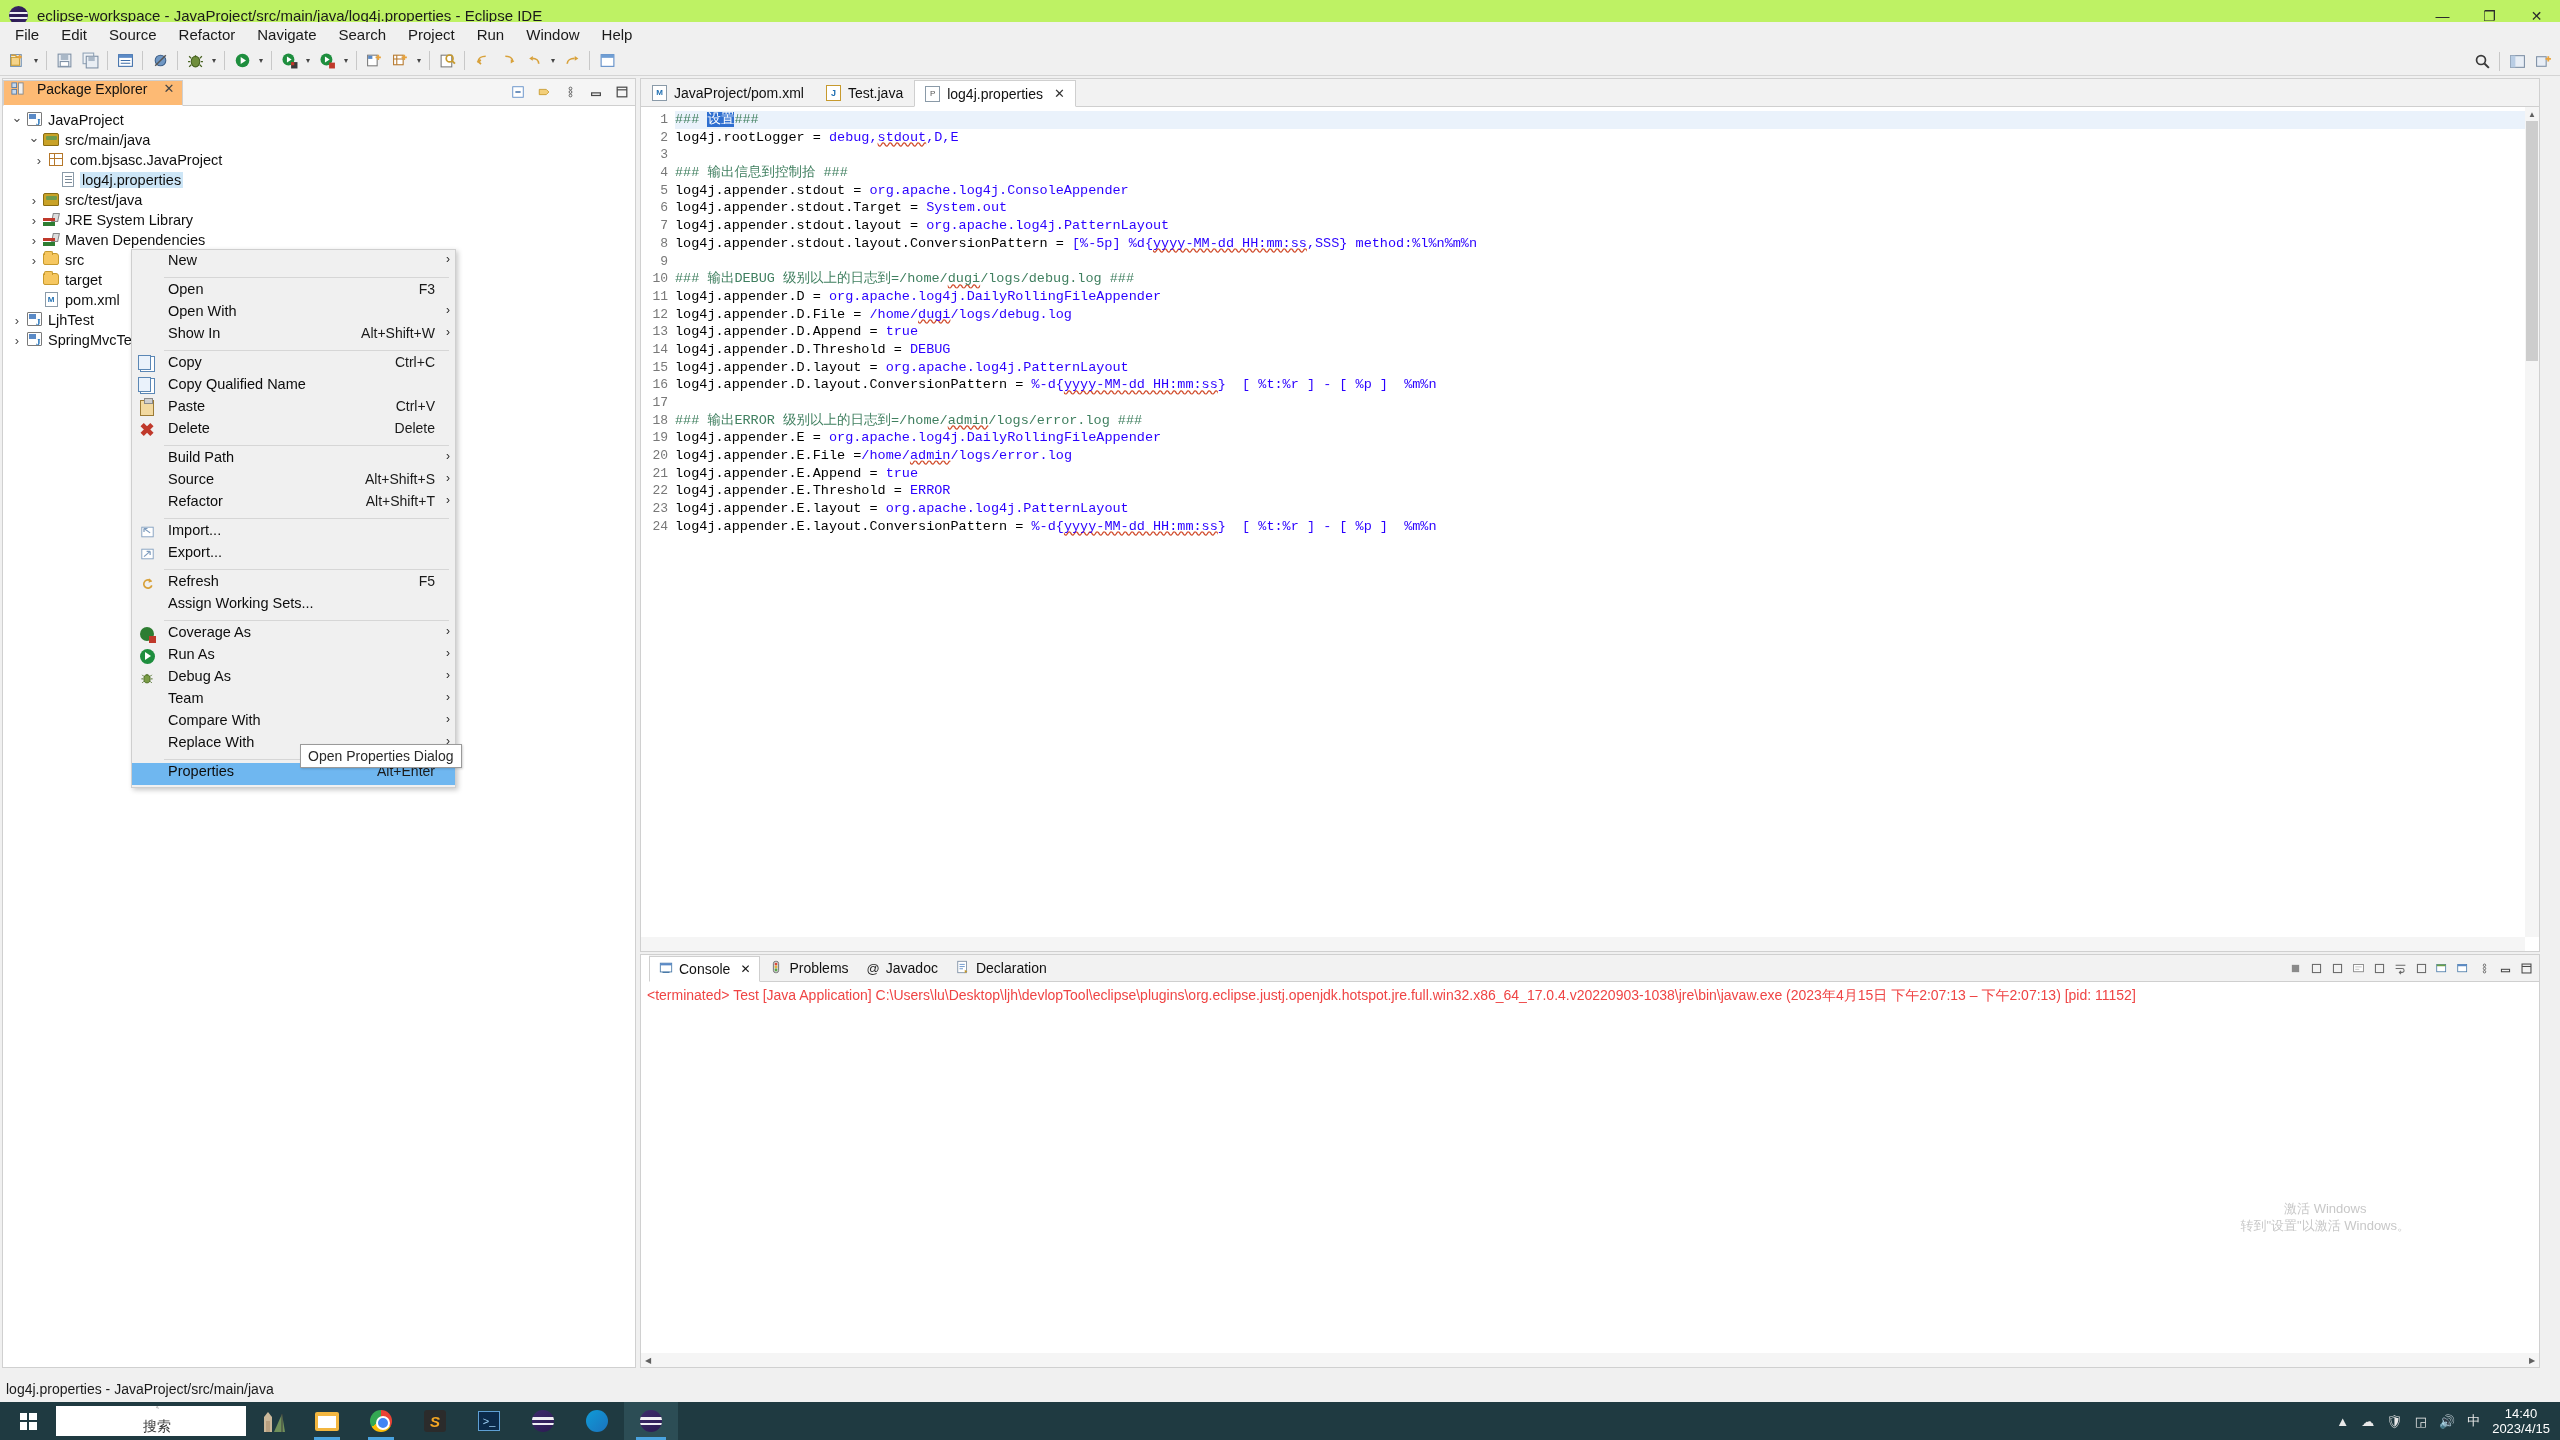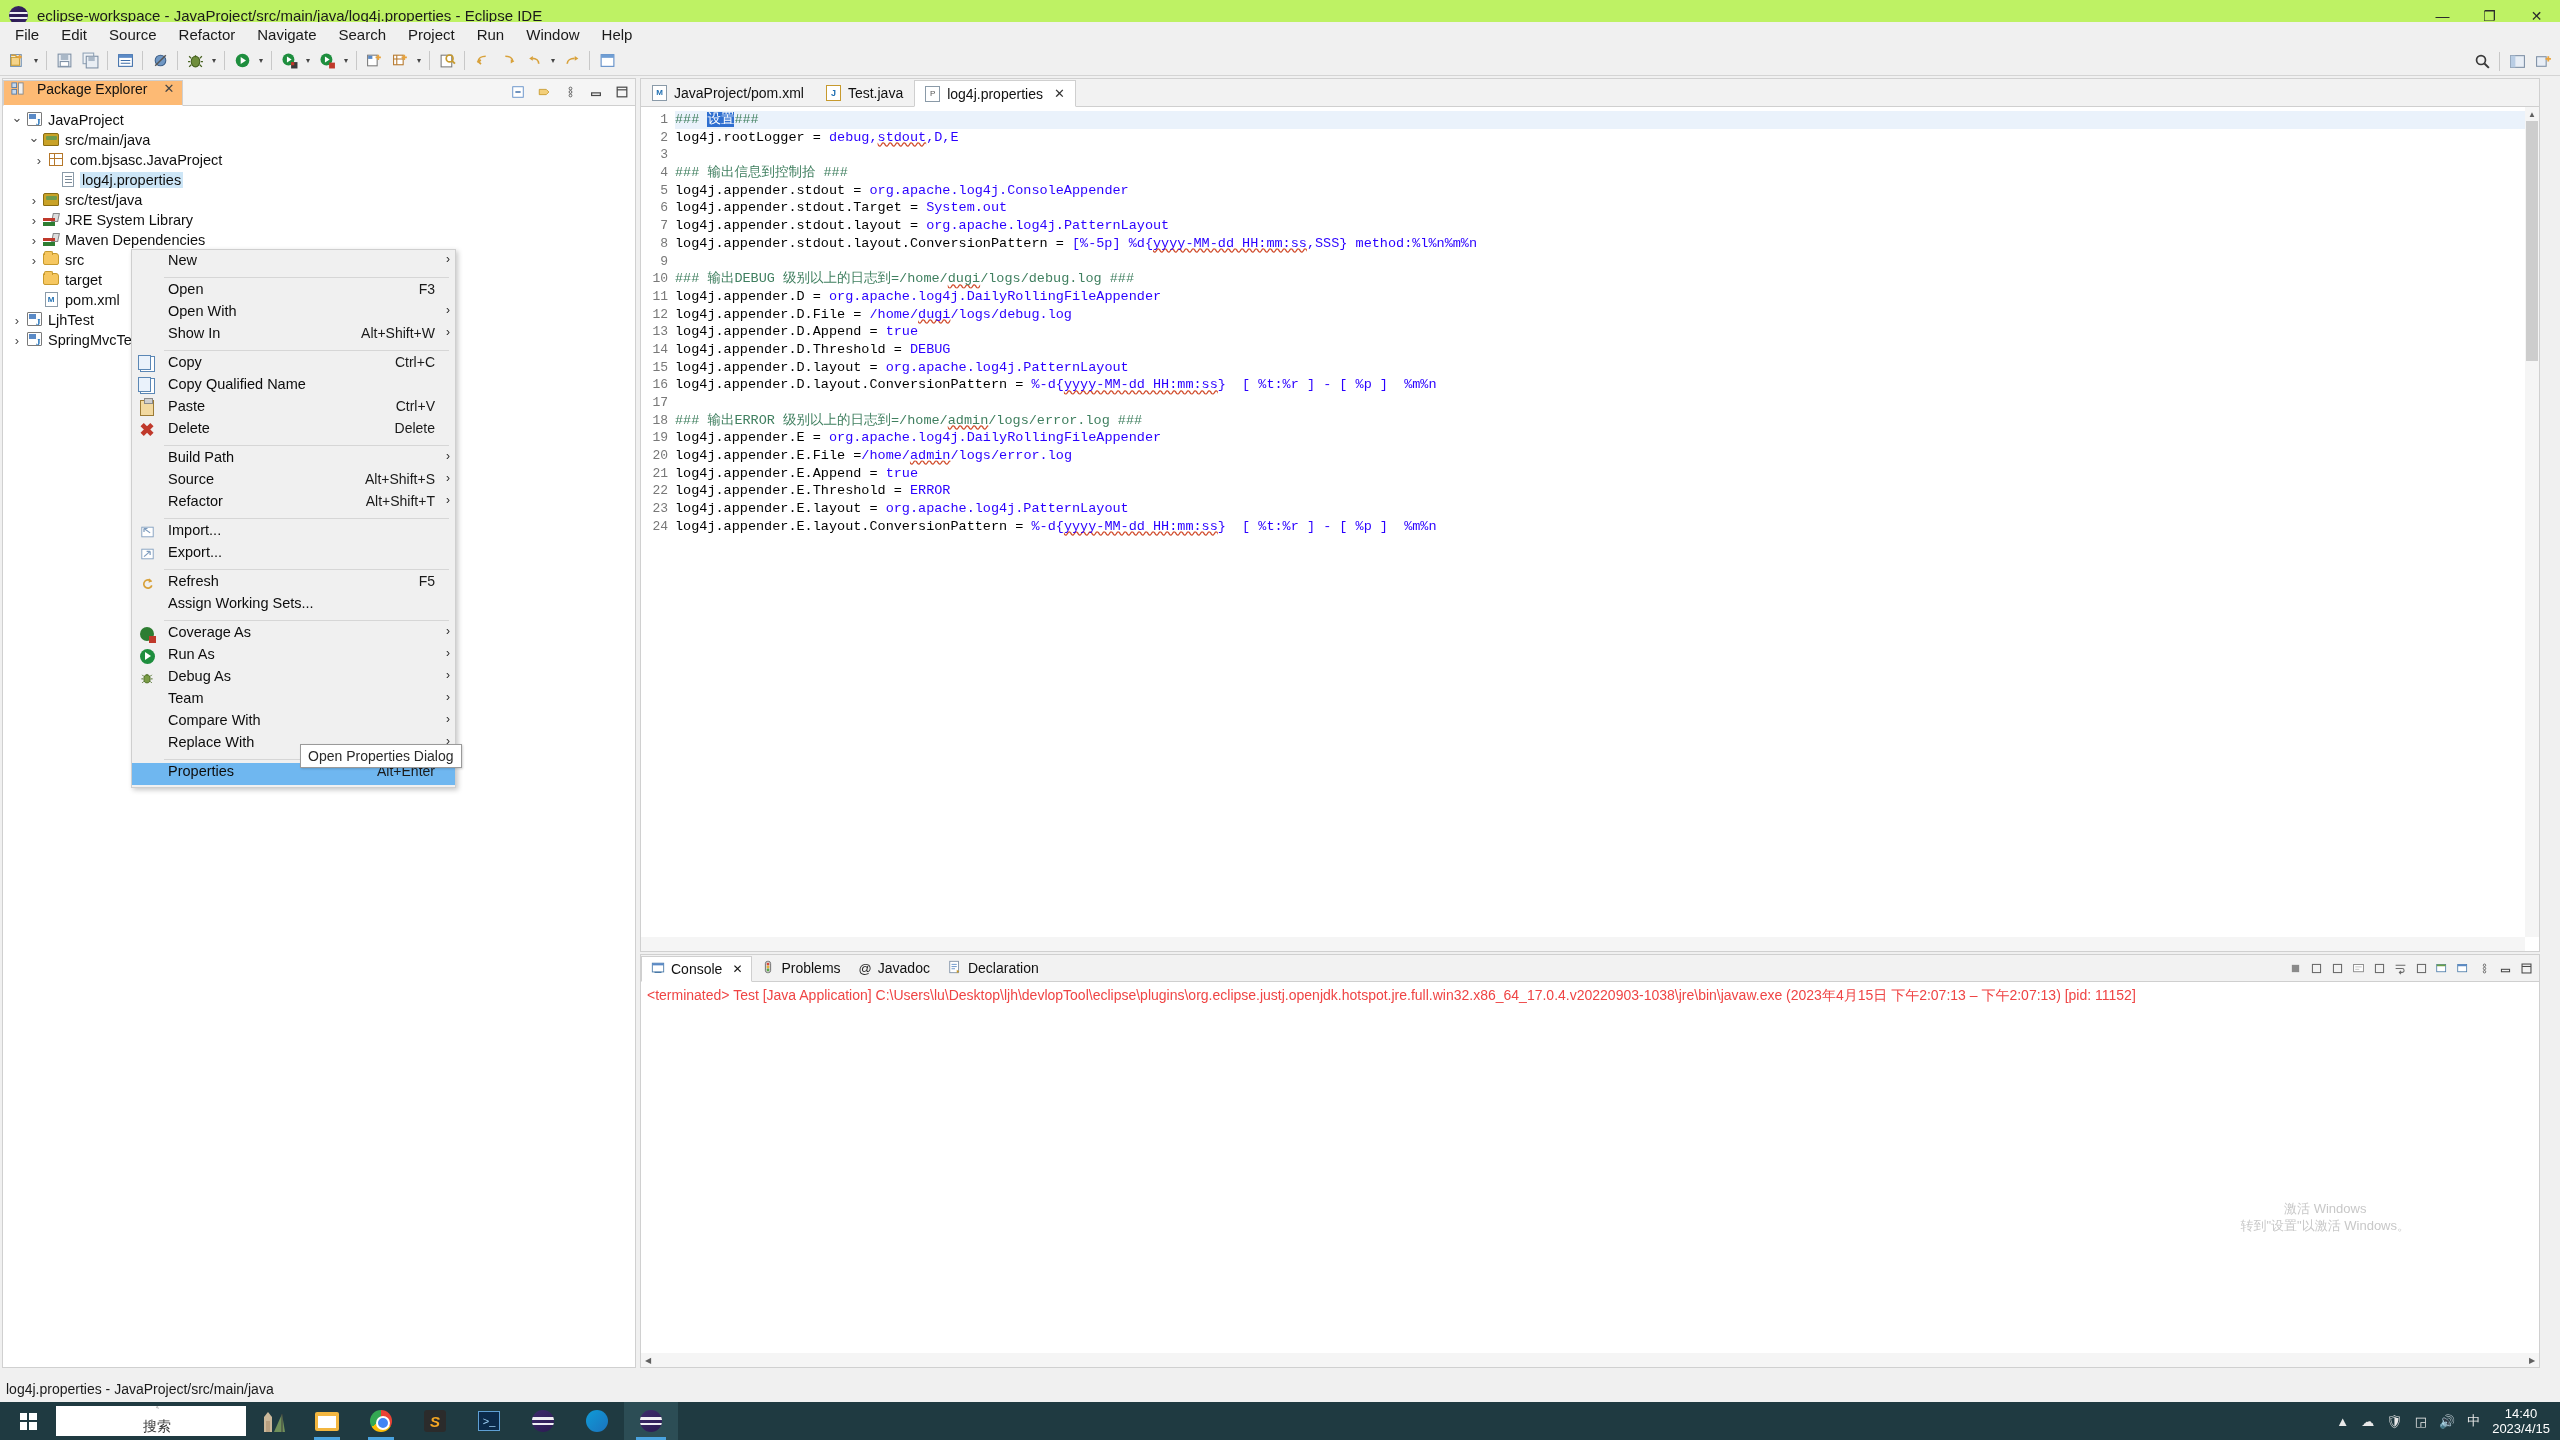--- a/index.html
+++ b/index.html
@@ -135,21 +135,21 @@
   .sel-text { background:#2f6fd0; color:#ffffff; }
   .sq { text-decoration: underline wavy #d04a2a; text-decoration-skip-ink: none;}
 
   .ed-scroll-r { position:absolute; right:0; top:28px; bottom:14px; width:14px; background:#f5f5f5;}
   .ed-scroll-b { position:absolute; left:0; right:14px; bottom:0; height:14px; background:#f5f5f5;}
   .sb-thumb { background:#cdcdcd; border-radius:0;}
   .sb-arrow { width:14px;height:14px; display:flex;align-items:center;justify-content:center;font-size:8px;color:#606060;}
 
   
   .console { position:absolute; left:640px; top: 878px; width:1900px; height: 414px; background:#fff; border:1px solid #d0d0d0;}
-  .cn-tabrow { height:27px; background:#f2f2f2; display:flex; border-bottom:1px solid #cfcfcf; position:relative;}
+  .cn-tabrow { height:27px; background:#f2f2f2; display:flex; border-bottom:1px solid #cfcfcf; position:relative;margin-left:8px;}
   .cn-tab { height:26px; display:flex; align-items:center; gap:6px; padding:0 9px; font-size:14px; color:#111;}
   .cn-tab.active { background:#fff; border:1px solid #cfcfcf; border-bottom-color:#fff; position:relative; top:1px;}
   .cn-tools { position:absolute; right:4px; bottom:4px; display:flex; align-items:center; gap:3px;}
   .cn-tool { width:18px;height:18px; display:flex; align-items:center; justify-content:center;}
   .cn-body { position:absolute; left:0; right:0; top:27px; bottom:0; background:#fff; padding: 4px 6px; }
   .cn-line { font-size:14px; color:#ef4444; white-space:nowrap; line-height:18px;}
   .cn-scroll-b { position:absolute; left:0; right:0; bottom:0; height:14px; background:#f5f5f5;}
 
   
   .ctxmenu {

